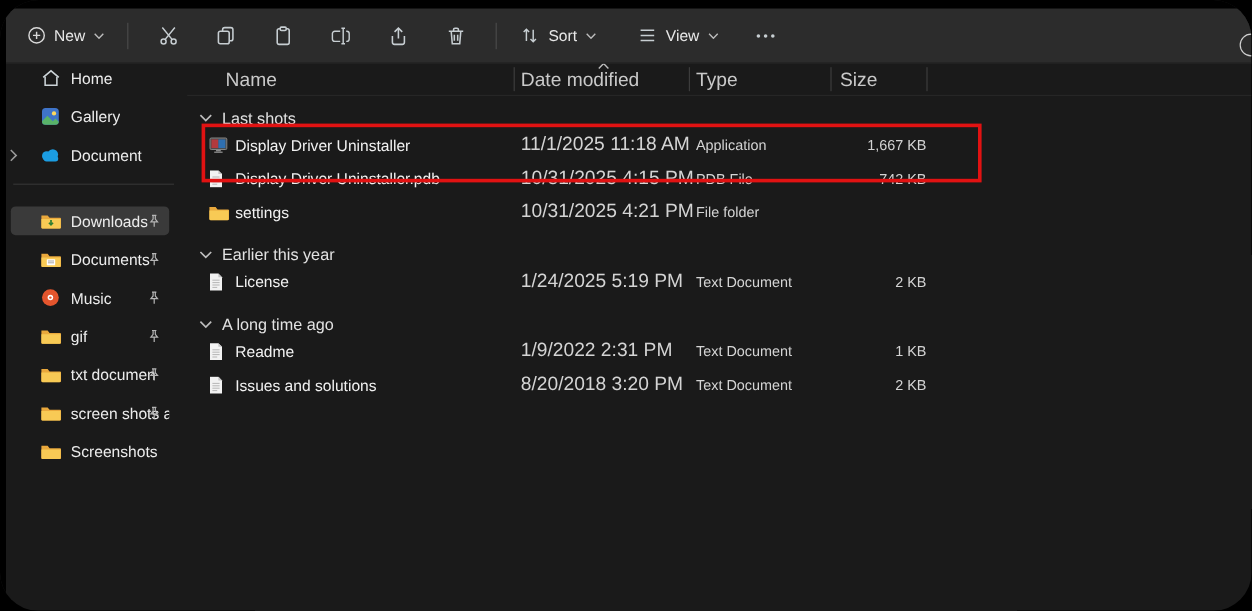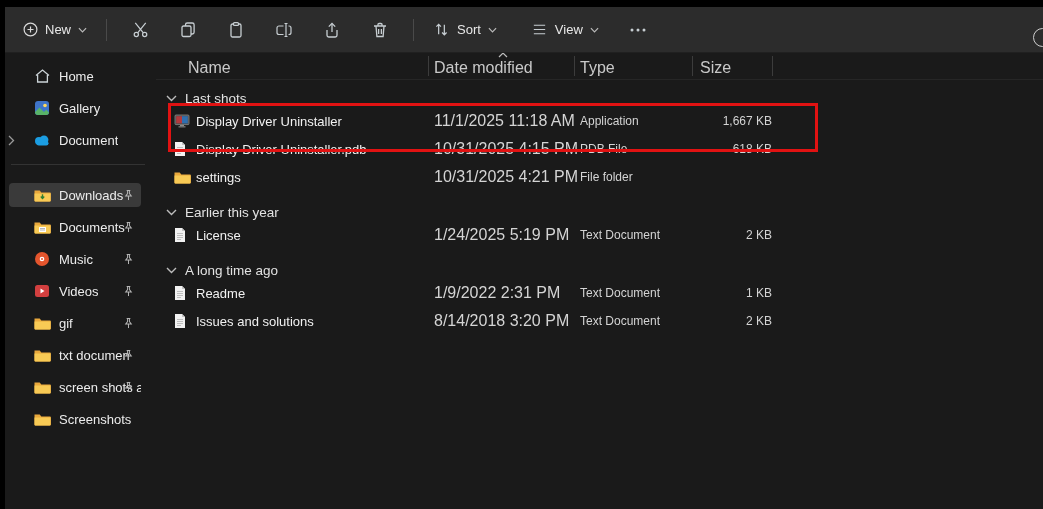--- a/index.html
+++ b/index.html
@@ -1,36 +1,36 @@
 <!DOCTYPE html>
 <html><head>
 <meta charset="utf-8">
 <style>
   html,body{margin:0;padding:0;background:#000;}
   .window{position:relative;width:1043px;height:509px;background:#1a1a1a;overflow:hidden;
-          font-family:"Liberation Sans",sans-serif;color:#e6e6e6;-webkit-font-smoothing:antialiased;}
+          font-family:"Liberation Sans",sans-serif;color:#e6e6e6;border-radius:32px;-webkit-font-smoothing:antialiased;}
   
   .edge-top{position:absolute;top:0;left:0;right:0;height:7px;background:#000;z-index:30;}
   .edge-left{position:absolute;top:0;left:0;width:5px;bottom:0;background:#000;z-index:30;}
 
   
   .toolbar{position:absolute;left:5px;top:7px;right:0;height:45px;background:#2c2c2c;
            border-bottom:1px solid #202020;display:flex;align-items:center;z-index:10;}
   .tb-btn{display:flex;align-items:center;gap:7px;background:transparent;border:0;color:#e8e8e8;
           font-family:inherit;font-size:13px;padding:6px 10px;border-radius:4px;cursor:default;}
   .tb-new{margin-left:8px;}
   .tb-sep{width:1px;height:22px;background:#4a4a4a;margin:0 9px;}
   .tb-icon-btn{width:40px;height:32px;display:flex;align-items:center;justify-content:center;
                background:transparent;border:0;border-radius:4px;margin:0 4px;cursor:default;}
   .tb-more{width:34px;}
   .partial-circle{position:absolute;top:21px;right:-9px;width:17px;height:17px;border:1.6px solid #cfcfcf;
                   border-radius:50%;z-index:11;}
 
   
-  .sidebar{position:absolute;left:5px;top:53px;width:150px;bottom:0;padding-top:11px;box-sizing:border-box;z-index:5;}
+  .sidebar{position:absolute;left:5px;top:53px;width:150px;bottom:0;box-sizing:border-box;z-index:5;}
   .side-item{position:relative;height:24px;margin:0 14px 8px 4px;display:flex;align-items:center;
              border-radius:4px;padding-left:24px;box-sizing:border-box;}
   .side-item .s-icon{width:18px;display:flex;justify-content:center;flex:none;}
   .side-item .s-label{font-size:13px;color:#ececec;margin-left:8px;white-space:nowrap;overflow:hidden;}
   .side-item.selected{background:#3a3a3a;}
   .side-item .pin{position:absolute;right:7px;top:6px;line-height:0;}
   .side-item .expand{position:absolute;left:-1px;top:7px;line-height:0;}
   .side-sep{height:1px;background:#333;margin:12px 10px 18px 6px;}
 
   
@@ -272,35 +272,20 @@
       </span>
       <span class="s-label">Music</span>
       <span class="pin">
         <svg width="11" height="12" viewBox="0 0 12 13" fill="none" stroke="#b5b5b5" stroke-width="1.1">
             <path d="M4 1.5h4M5 1.5v3.5L3 7.5h6L7 5V1.5"></path>
             <path d="M6 7.5V12"></path>
           </svg>
       </span>
     </div>
 
-    <div class="side-item">
-      <span class="s-icon">
-        <svg width="16" height="14" viewBox="0 0 16 14">
-            <rect x="1" y="1" width="14" height="12" rx="2.5" fill="#d23f3f"></rect>
-            <path d="M6.5 4.5v5l4-2.5z" fill="#fff"></path>
-          </svg>
-      </span>
-      <span class="s-label">Videos</span>
-      <span class="pin">
-        <svg width="11" height="12" viewBox="0 0 12 13" fill="none" stroke="#b5b5b5" stroke-width="1.1">
-            <path d="M4 1.5h4M5 1.5v3.5L3 7.5h6L7 5V1.5"></path>
-            <path d="M6 7.5V12"></path>
-          </svg>
-      </span>
-    </div>
 
     <div class="side-item">
       <span class="s-icon">
         <svg width="17" height="14" viewBox="0 0 17 14">
             <path d="M.5 2.5h5.2l1.6 2h8.7a.9.9 0 01.9.9v7.2a.9.9 0 01-.9.9H1.4a.9.9 0 01-.9-.9z" fill="#e9a83c"></path>
             <path d="M.5 5.5h16v7.1a.9.9 0 01-.9.9H1.4a.9.9 0 01-.9-.9z" fill="#f8ca55"></path>
           </svg>
       </span>
       <span class="s-label">gif</span>
       <span class="pin">
@@ -403,21 +388,21 @@
         <span class="f-icon">
           <svg width="12" height="15" viewBox="0 0 12 15">
               <path d="M1 .5h7L11 3.5v11H1z" fill="#f2f2f2"></path>
               <path d="M8 .5l3 3H8z" fill="#c4c4c4"></path>
               <path d="M3 6h6M3 8h6M3 10h6M3 12h4" stroke="#a9a9a9" stroke-width=".7"></path>
             </svg>
         </span>
         <span class="f-cell f-name">Display Driver Uninstaller.pdb</span>
         <span class="f-cell f-date">10/31/2025 4:15 PM</span>
         <span class="f-cell f-type">PDB File</span>
-        <span class="f-cell f-size">618 KB</span>
+        <span class="f-cell f-size">742 KB</span>
       </div>
 
       <div class="file-row">
         <span class="f-icon">
           <svg width="17" height="14" viewBox="0 0 17 14">
               <path d="M.5 2.5h5.2l1.6 2h8.7a.9.9 0 01.9.9v7.2a.9.9 0 01-.9.9H1.4a.9.9 0 01-.9-.9z" fill="#e9a83c"></path>
               <path d="M.5 5.5h16v7.1a.9.9 0 01-.9.9H1.4a.9.9 0 01-.9-.9z" fill="#f8ca55"></path>
             </svg>
         </span>
         <span class="f-cell f-name">settings</span>
@@ -474,21 +459,21 @@
 
       <div class="file-row">
         <span class="f-icon">
           <svg width="12" height="15" viewBox="0 0 12 15">
               <path d="M1 .5h7L11 3.5v11H1z" fill="#f2f2f2"></path>
               <path d="M8 .5l3 3H8z" fill="#c4c4c4"></path>
               <path d="M3 6h6M3 8h6M3 10h6M3 12h4" stroke="#a9a9a9" stroke-width=".7"></path>
             </svg>
         </span>
         <span class="f-cell f-name">Issues and solutions</span>
-        <span class="f-cell f-date">8/14/2018 3:20 PM</span>
+        <span class="f-cell f-date">8/20/2018 3:20 PM</span>
         <span class="f-cell f-type">Text Document</span>
         <span class="f-cell f-size">2 KB</span>
       </div>
 
     </div>
   </main>
 
   <div class="annotation-box"></div>
 </div>
 

